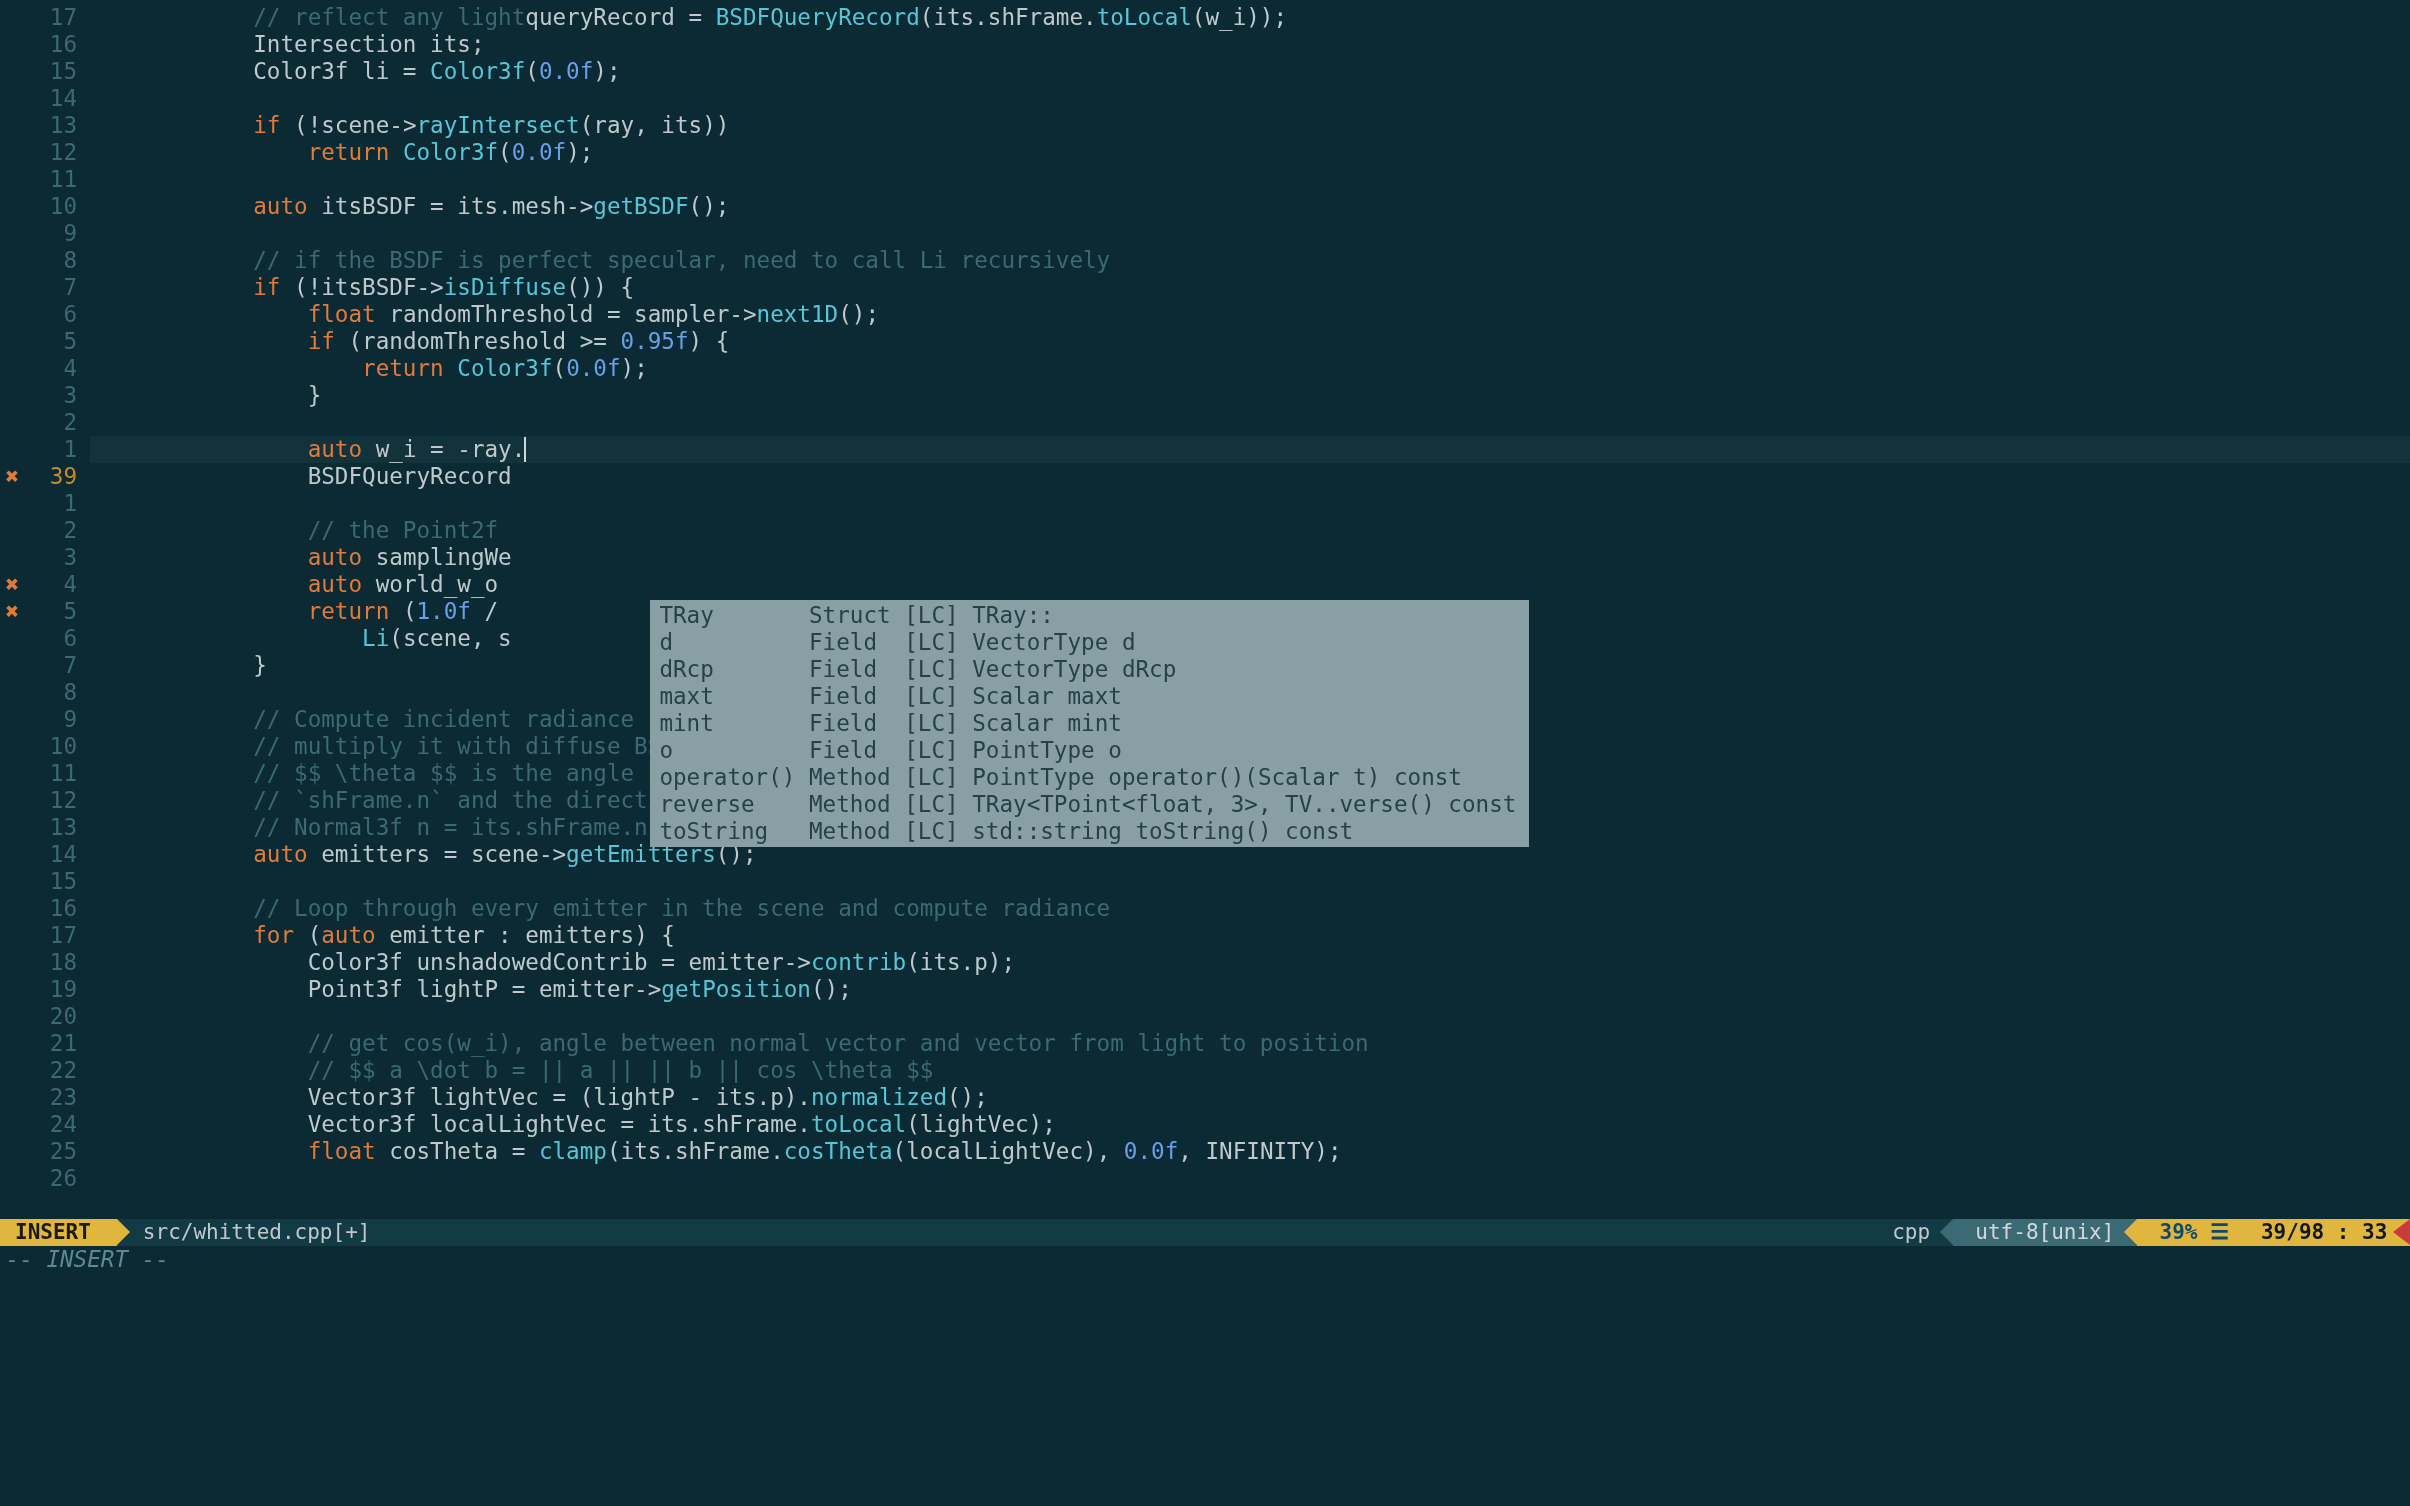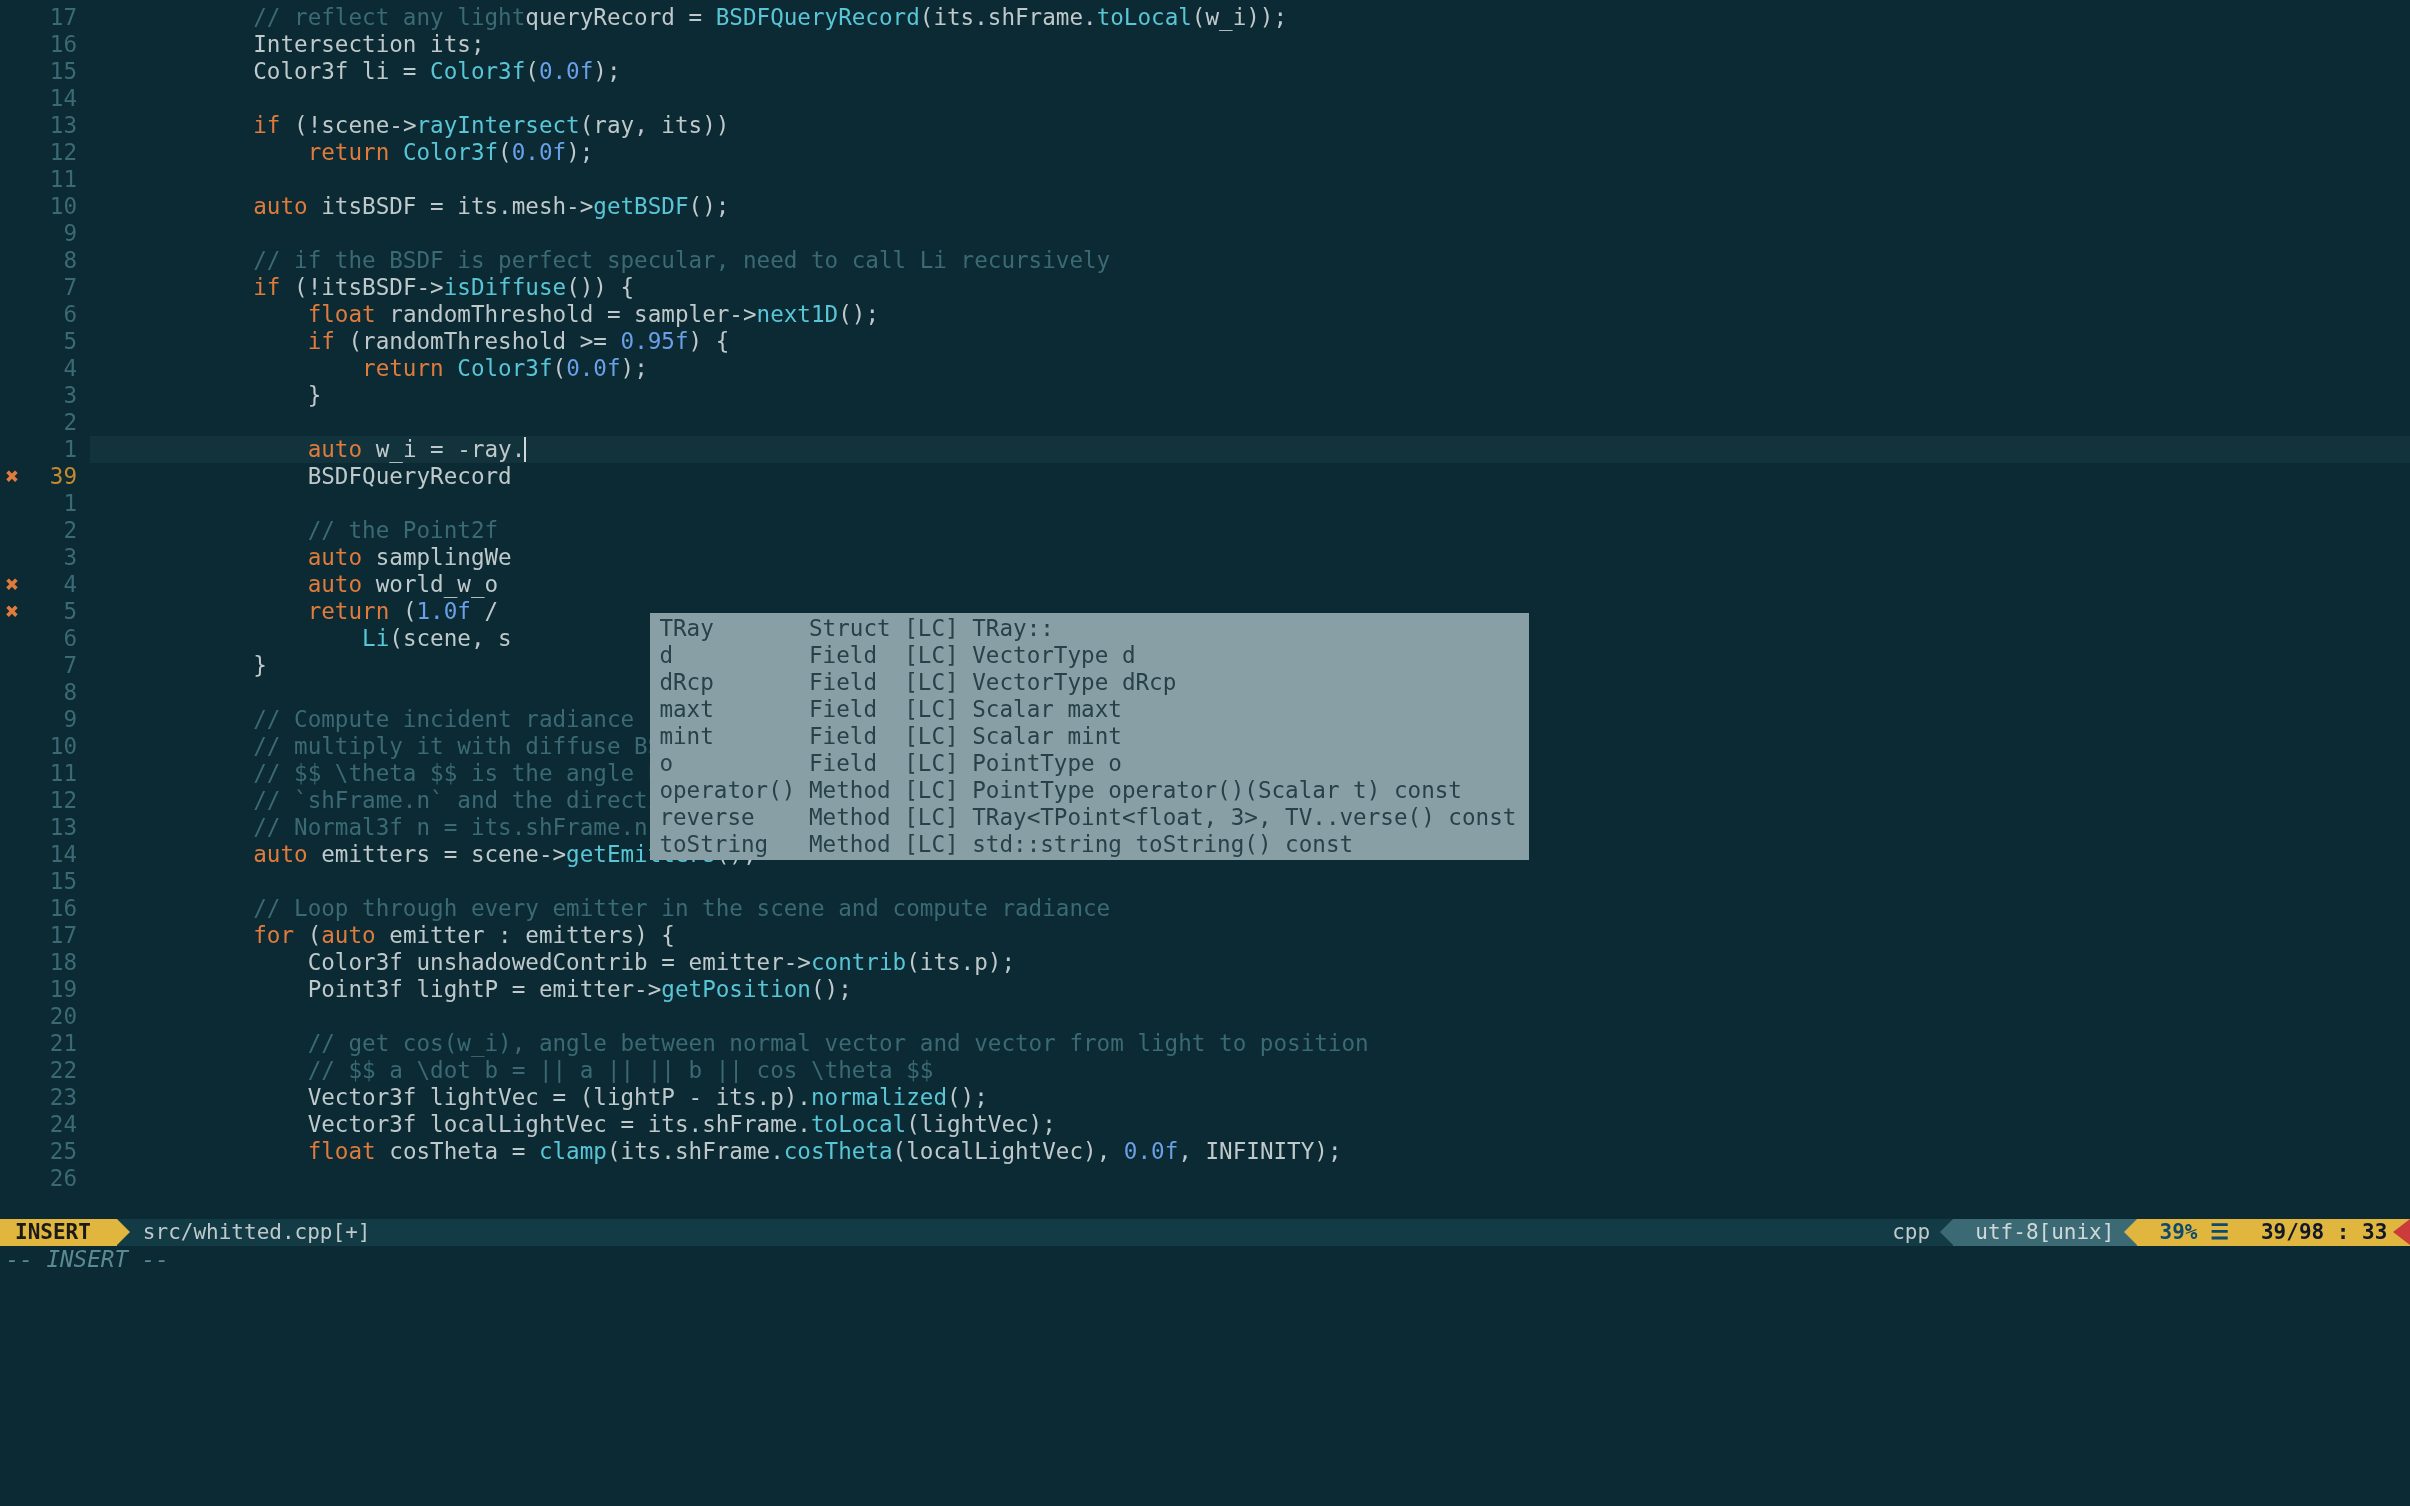--- a/index.html
+++ b/index.html
@@ -72,21 +72,20 @@
   .popup {
     position: absolute;
     top: 600px;
     left: 560px;
     background: #88a0a5;
     color: #284048;
     font-size: 22.6px;
     line-height: 27px;
     padding: 1.9px 0;
     box-shadow: 0 0 0 0 transparent;
-    margin-top: 13px;
   }
   .popup .row {
     white-space: pre;
     padding: 0 13px 0 9.4px;
     height: 27px;
   }
   
   .statusbar {
     position: absolute;
     left: 0;

